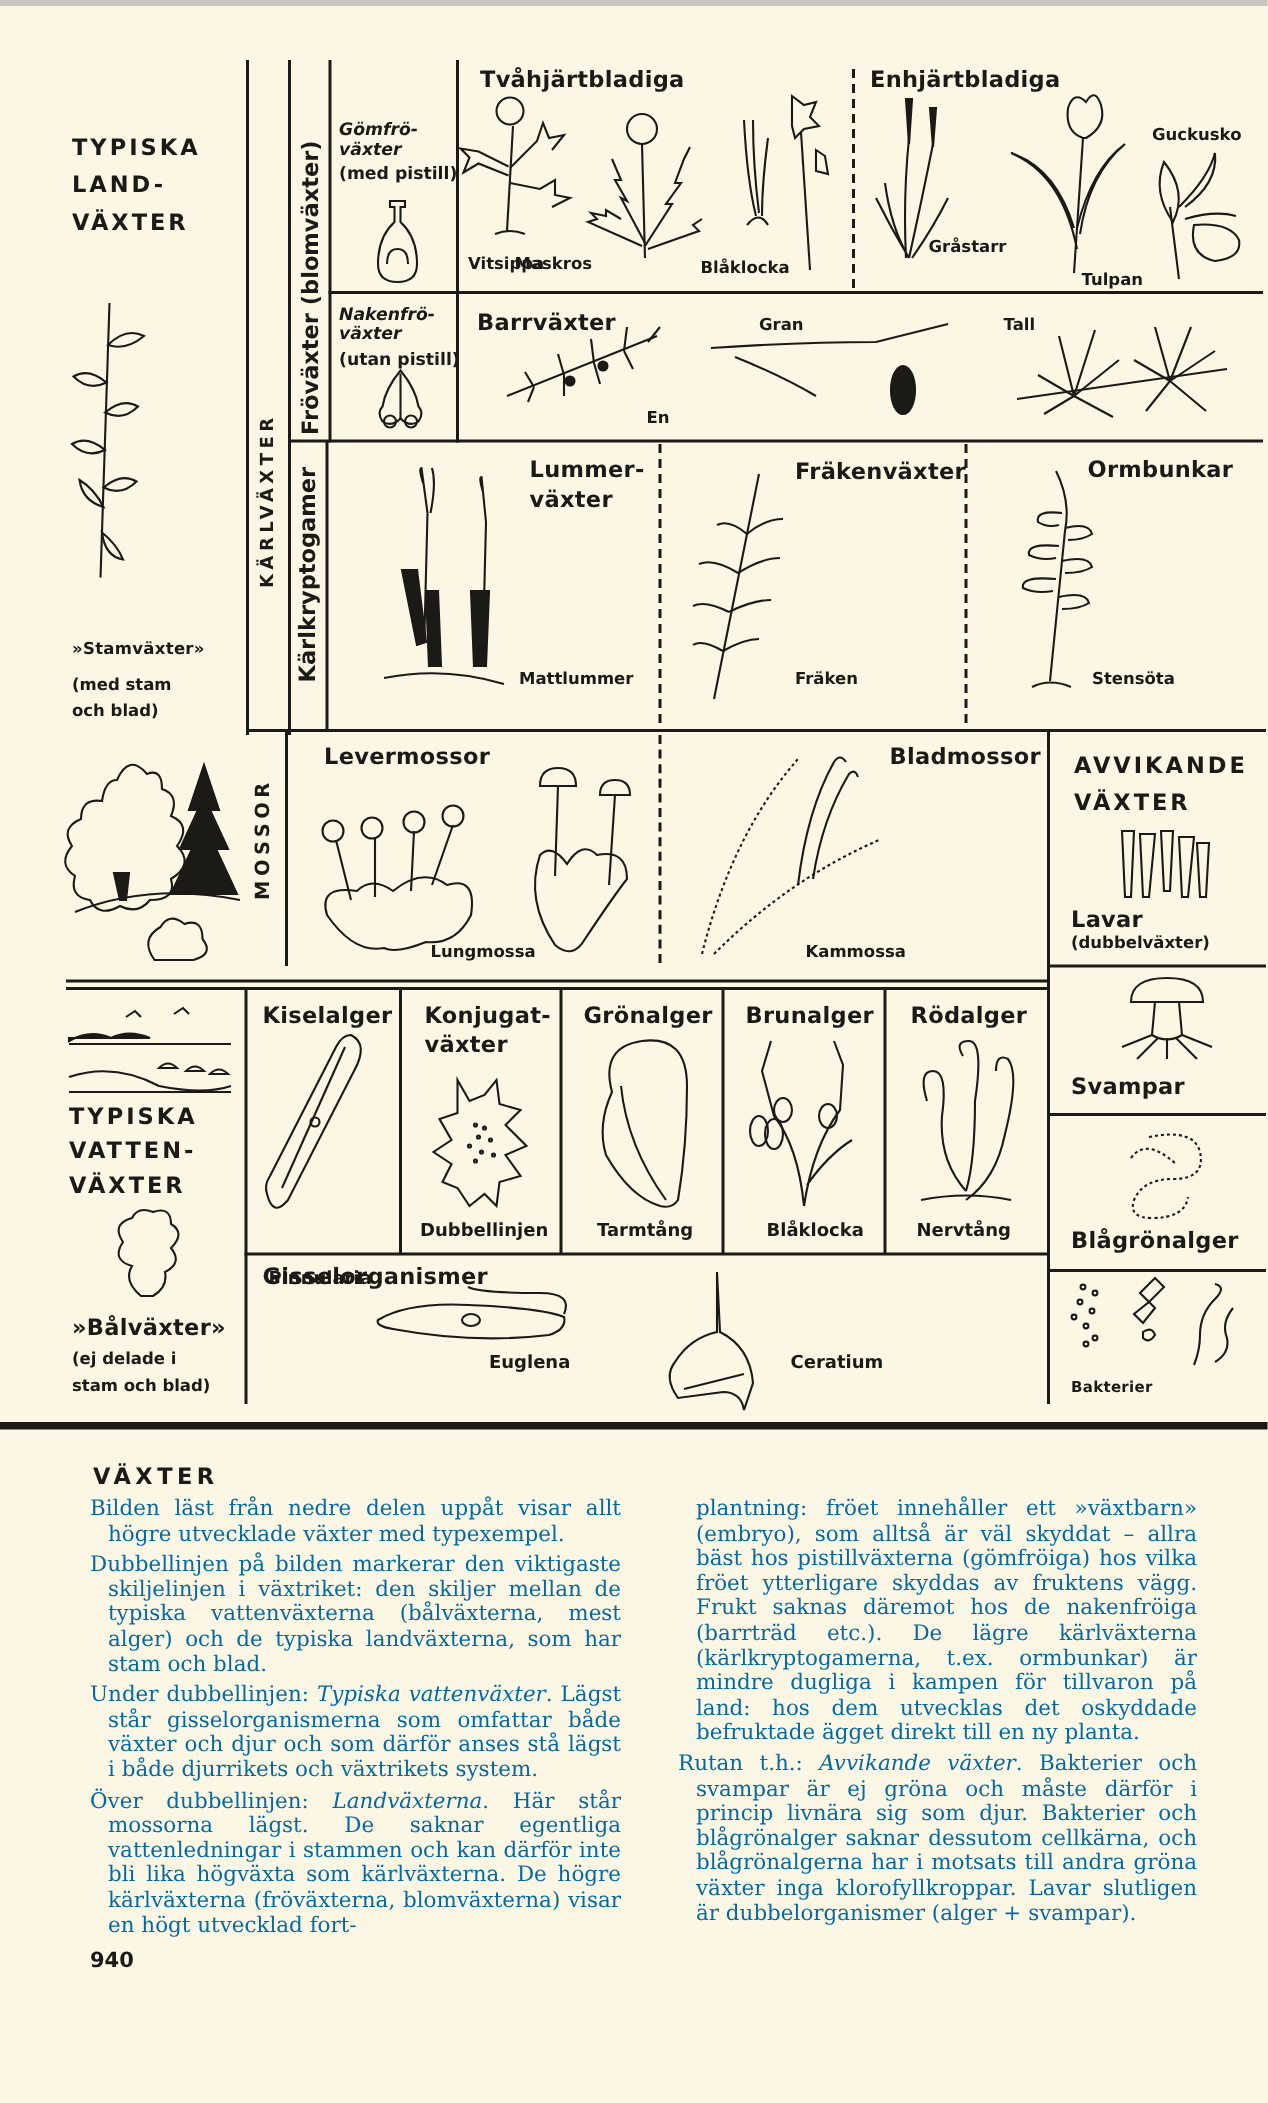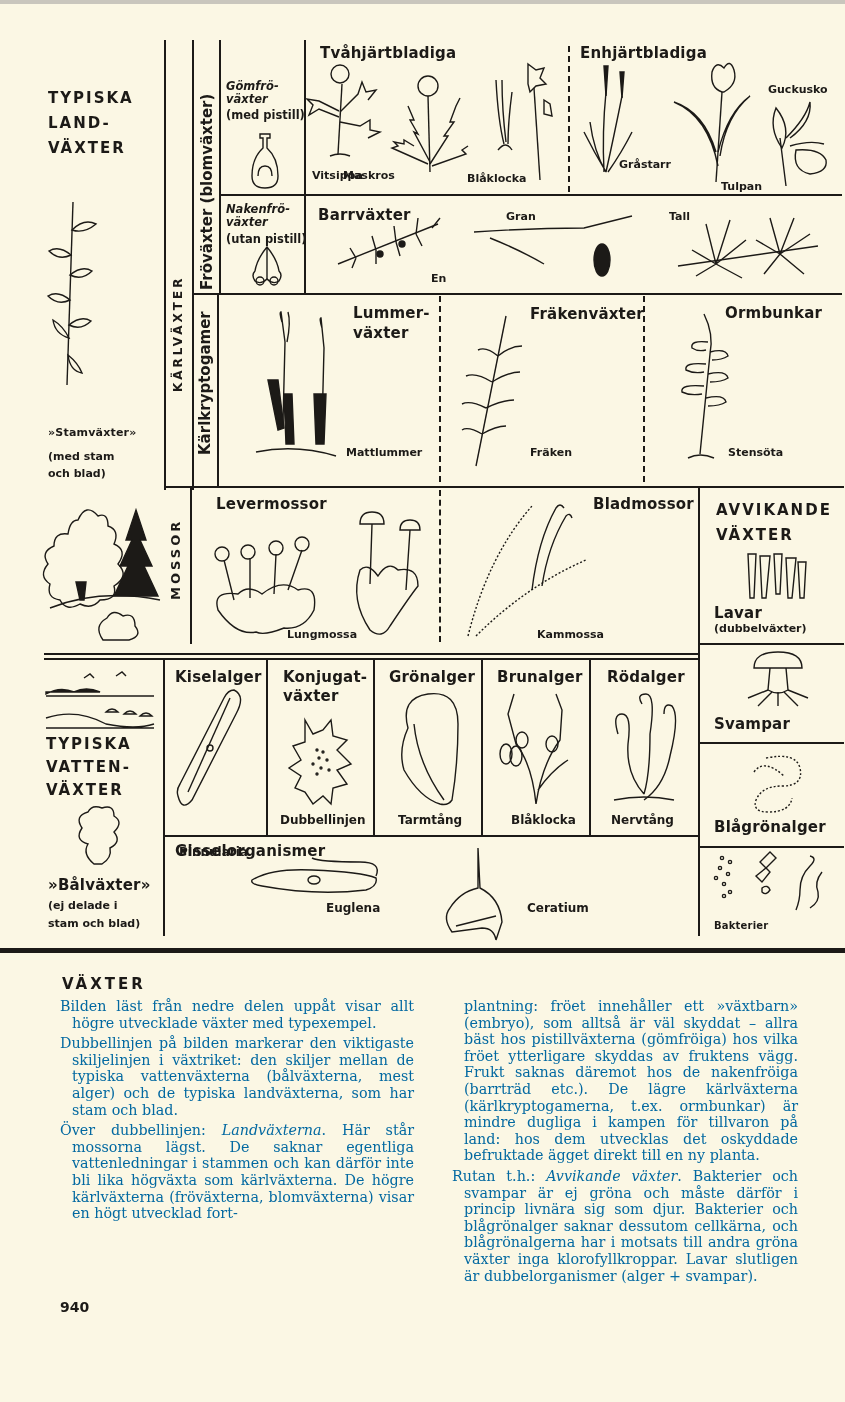--- a/index.html
+++ b/index.html
@@ -355,20 +355,21 @@
   <div class="sm" style="left:527px;top:901px;font-size:12px;">Ceratium</div>
 
   <div class="hl" style="left:0;top:948px;width:845px;height:5px;"></div>
 </div>
 
 <div class="heading">VÄXTER</div>
 
 <div class="text-col" style="left:60px;top:998px;width:354px;">
   <p><span>Bilden läst från nedre delen uppåt visar allt högre utvecklade växter med typexempel.</span></p>
   <p><span>Dubbellinjen på bilden markerar den viktigaste skiljelinjen i växtriket: den skiljer mellan de typiska vattenväxterna (bålväxterna, mest alger) och de typiska landväxterna, som har stam och blad.</span></p>
+  <p><span>Under dubbellinjen: </span><i>Typiska vattenväxter</i><span>. Lägst står gisselorganismerna som omfattar både växter och djur och som därför anses stå lägst i både djurrikets och växtrikets system.</span></p>
   <p><span>Över dubbellinjen: </span><i>Landväxterna</i><span>. Här står mossorna lägst. De saknar egentliga vattenledningar i stammen och kan därför inte bli lika högväxta som kärlväxterna. De högre kärlväxterna (fröväxterna, blomväxterna) visar en högt utvecklad fort-</span></p>
 </div>
 
 <div class="text-col" style="left:452px;top:998px;width:346px;">
   <p style="padding-left:12px;text-indent:0;"><span>plantning: fröet innehåller ett »växtbarn» (embryo), som alltså är väl skyddat – allra bäst hos pistillväxterna (gömfröiga) hos vilka fröet ytterligare skyddas av fruktens vägg. Frukt saknas däremot hos de nakenfröiga (barrträd etc.). De lägre kärlväxterna (kärlkryptogamerna, t.ex. ormbunkar) är mindre dugliga i kampen för tillvaron på land: hos dem utvecklas det oskyddade befruktade ägget direkt till en ny planta.</span></p>
   <p><span>Rutan t.h.: </span><i>Avvikande växter</i><span>. Bakterier och svampar är ej gröna och måste därför i princip livnära sig som djur. Bakterier och blågrönalger saknar dessutom cellkärna, och blågrönalgerna har i motsats till andra gröna växter inga klorofyllkroppar. Lavar slutligen är dubbelorganismer (alger + svampar).</span></p>
 </div>
 
 <div class="pageno">940</div>
 

